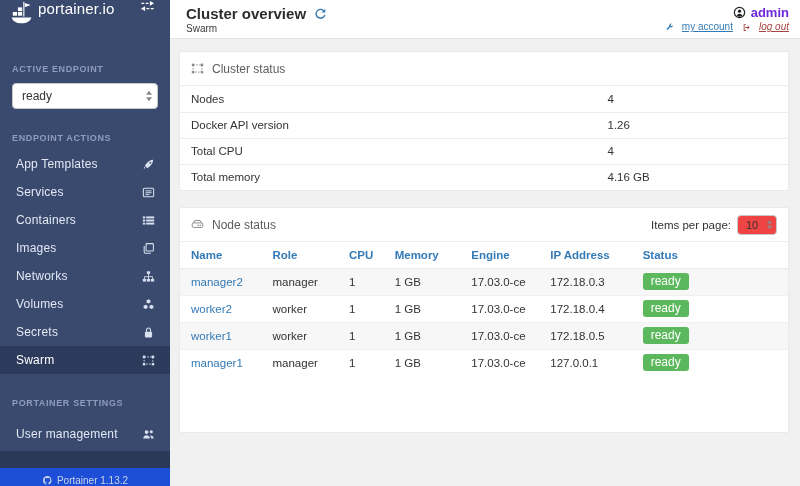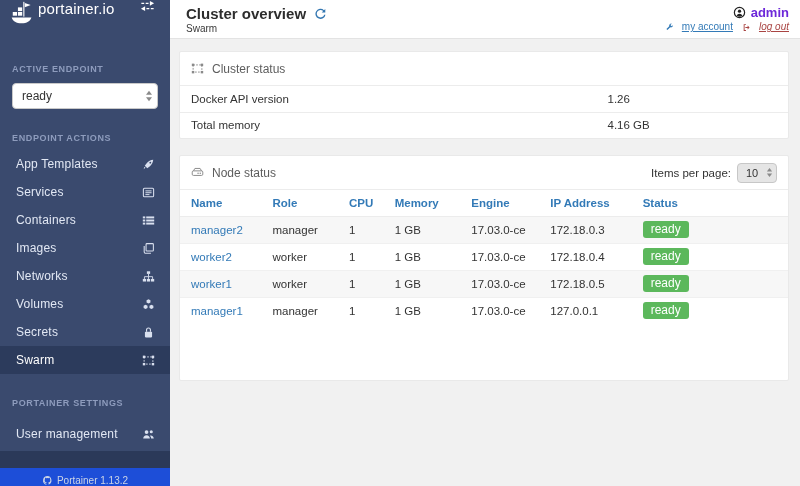--- a/index.html
+++ b/index.html
@@ -49,21 +49,21 @@
   .links-row svg { width:9px; height:9px; }
 
   .content { padding:12px 11px 0 9px; flex:1; }
 
   .panel { background:#fff; border:1px solid #e9e9e9; border-radius:2px; margin-bottom:16px; }
   .panel-header { height:34px; display:flex; align-items:center; padding:0 11px; border-bottom:1px solid #ececec;
       font-size:12px; color:#5d5d5d; }
   .panel-header .icon { color:#8a8a8a; margin-right:8px; display:flex; }
   .panel-header .icon svg { width:13px; height:13px; }
   .per-page { margin-left:auto; display:flex; align-items:center; gap:6px; font-size:11.5px; color:#333; }
-  .mini-select { width:40px; height:20px; background:#e5e5e5; border:1px solid #c7c7c7; border-radius:4px;
+  .mini-select { width:40px; height:20px; background:#ef4444; border:1px solid #c7c7c7; border-radius:4px;
       display:flex; align-items:center; justify-content:space-between; padding:0 3px 0 8px; font-size:11px; color:#333; cursor:pointer; }
   .mini-select svg { width:7px; height:11px; }
 
   table { width:100%; border-collapse:collapse; table-layout:fixed; }
   td, th { padding:0 0 0 11px; font-size:11.5px; text-align:left; white-space:nowrap; overflow:hidden; }
   .kv-table tr { height:26px; }
   .kv-table tr:not(:last-child) td { border-bottom:1px solid #ececec; }
   .kv-table td.kv-value { width:31.5%; }
 
   .node-table thead th { height:26px; color:#337ab7; font-weight:bold; border-bottom:1px solid #ececec; }
@@ -285,22 +285,30 @@
                 <rect x="12" y="2" width="3" height="3" fill="currentColor"></rect>
               <rect x="1" y="11" width="3" height="3" fill="currentColor"></rect>
                 <rect x="12" y="11" width="3" height="3" fill="currentColor"></rect>
             </svg>
           </span>
           <span>Cluster status</span>
         </div>
         <table class="kv-table">
           <tbody>
               <tr>
+                <td>Nodes</td>
+                <td class="kv-value">4</td>
+              </tr>
+              <tr>
                 <td>Docker API version</td>
                 <td class="kv-value">1.26</td>
+              </tr>
+              <tr>
+                <td>Total CPU</td>
+                <td class="kv-value">4</td>
               </tr>
               <tr>
                 <td>Total memory</td>
                 <td class="kv-value">4.16 GB</td>
               </tr>
             </tbody>
         </table>
       </div>
 
       <div class="panel">

